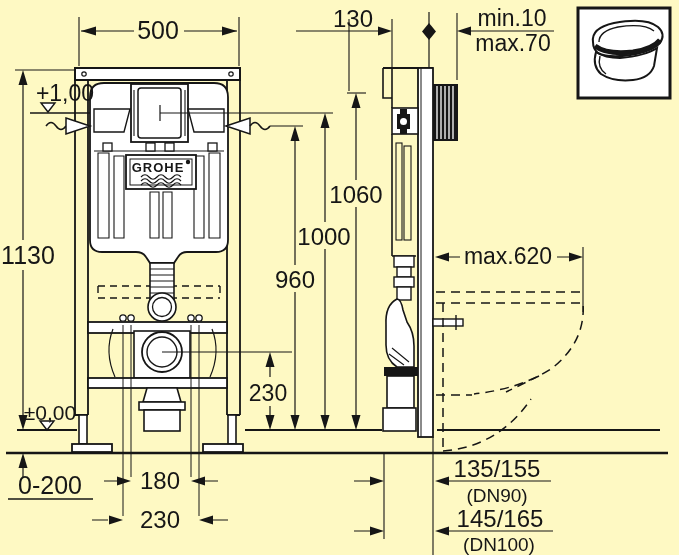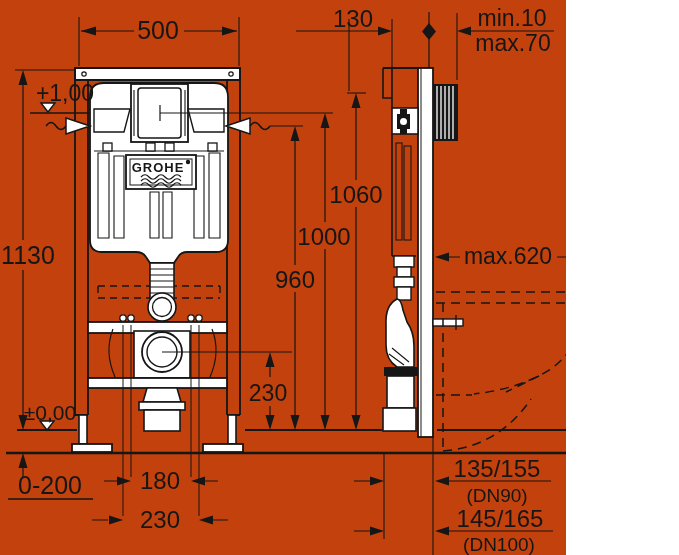--- a/index.html
+++ b/index.html
@@ -1,16 +1,16 @@
 <!DOCTYPE html>
 <html><head>
 <meta charset="utf-8">
 <style>
   html,body{margin:0;padding:0;background:#ffffff;}
-  .canvas{position:relative;width:566px;height:555px;background:#c2410c;overflow:hidden;}
+  .canvas{position:relative;width:679px;height:555px;background:#fef9c3;overflow:hidden;}
   svg{display:block;}
   svg text{font-family:"Liberation Sans","DejaVu Sans",sans-serif;fill:#161616;}
   .d25{font-size:25px;} .d24{font-size:24px;} .d23{font-size:23px;}
   .d21{font-size:21px;} .d19{font-size:19px;}
   .logo{font-size:13px;font-weight:bold;letter-spacing:1px;}
   .mid{text-anchor:middle;}
 </style>
 </head>
 <body>
 

